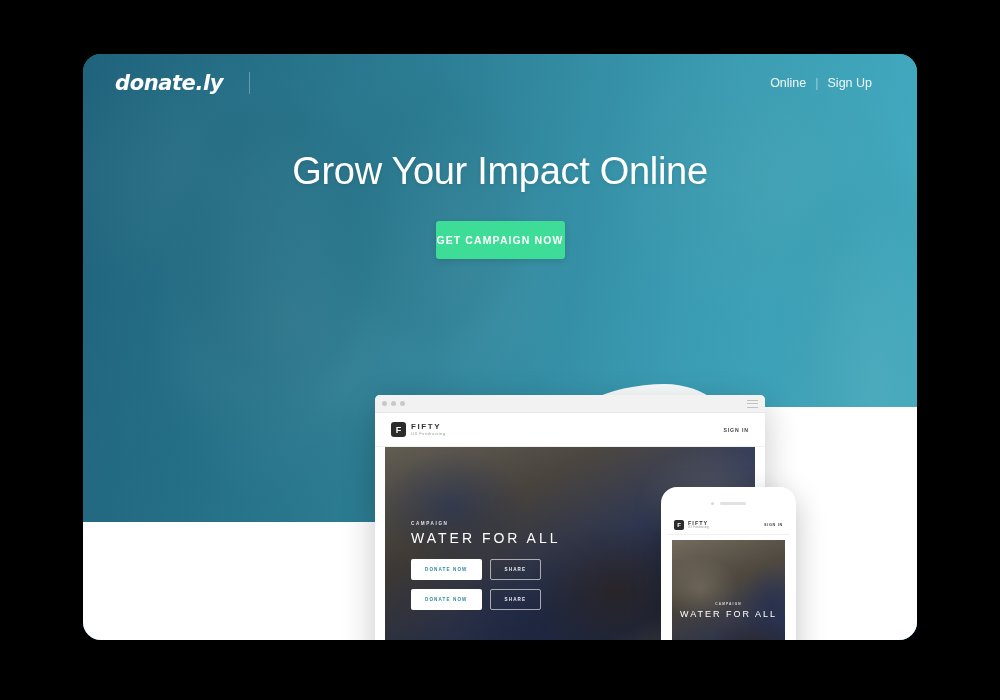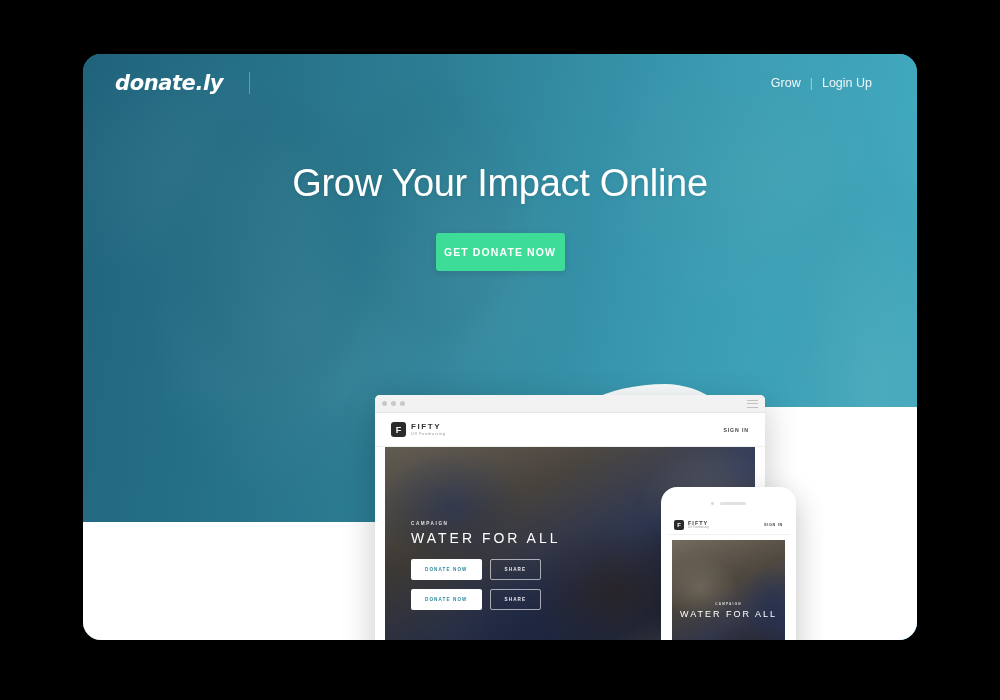--- a/index.html
+++ b/index.html
@@ -84,21 +84,21 @@
   .nav-links { display: flex; align-items: center; gap: 0; margin-left: 10px; }
   .nav-link {
     color: rgba(255,255,255,.88); font-size: 12.5px;
     padding: 6px 16px; white-space: nowrap; cursor: pointer;
   }
   .nav-right { margin-left: auto; display: flex; align-items: center; gap: 0; }
   .nav-auth { color: rgba(255,255,255,.92); font-size: 12.5px; padding: 4px 9px; cursor: pointer; white-space: nowrap; }
   .auth-sep { color: rgba(255,255,255,.45); font-size: 12.5px; }
 
   
-  .hero-copy { position: absolute; left: 0; right: 0; top: 108px; text-align: center; z-index: 30; }
+  .hero-copy { position: absolute; left: 0; right: 0; top: 96px; text-align: center; z-index: 30; }
   .hero-title {
     color: #fff; font-size: 38px; font-weight: 400;
     letter-spacing: -.3px; line-height: 1.15;
     text-shadow: 0 1px 4px rgba(0,0,0,.10);
   }
   .hero-sub {
     margin-top: 17px; color: rgba(255,255,255,.94);
     font-size: 12.6px; font-weight: 400; letter-spacing: .1px;
   }
   .cta {
@@ -216,29 +216,29 @@
     <div class="photo-tint"></div>
 
     <div class="wave-left"></div>
     <div class="wave-right-lip"></div>
     <div class="wave-right"></div>
 
     <div class="nav">
       <div class="logo">donate.ly</div>
       <div class="nav-divider"></div>
       <div class="nav-right">
-        <div class="nav-auth">Grow</div>
+        <div class="nav-auth">Online</div>
         <div class="auth-sep">|</div>
-        <div class="nav-auth">Login Up</div>
+        <div class="nav-auth">Sign Up</div>
       </div>
     </div>
 
     <div class="hero-copy">
       <h1 class="hero-title">Grow Your Impact Online</h1>
-      <button class="cta">GET DONATE NOW</button>
+      <button class="cta">GET CAMPAIGN NOW</button>
     </div>
 
     <div class="browser">
       <div class="browser-bar">
         <span class="dot"></span>
         <span class="dot"></span>
         <span class="dot"></span>
         <span class="browser-menu">
             <i></i>
             <i></i>

